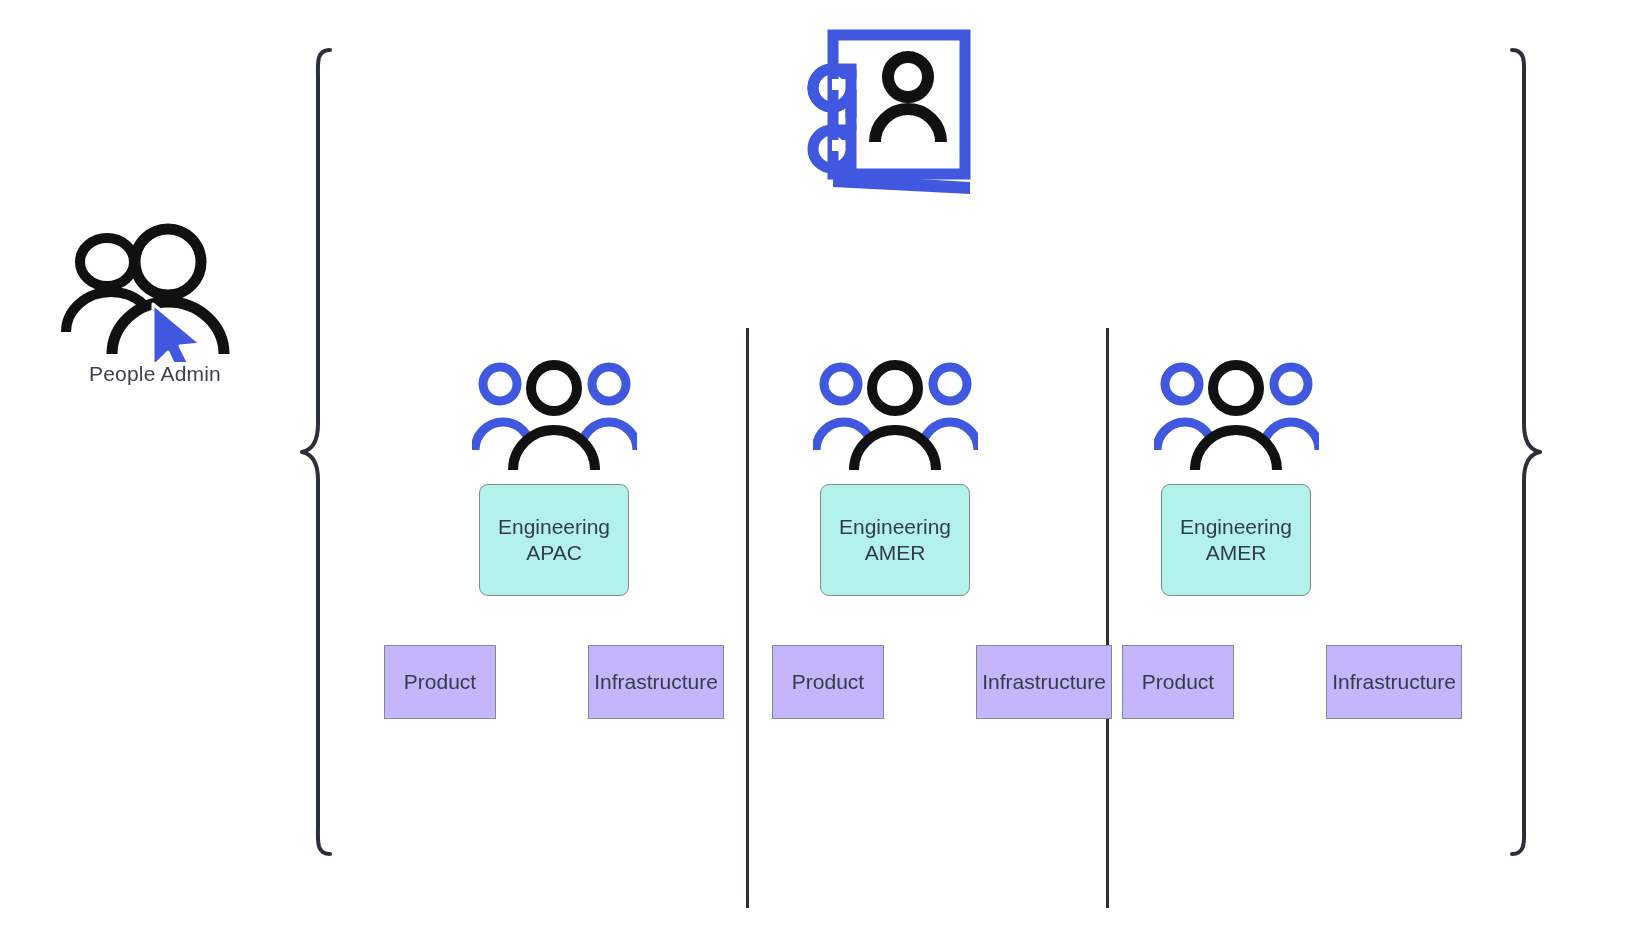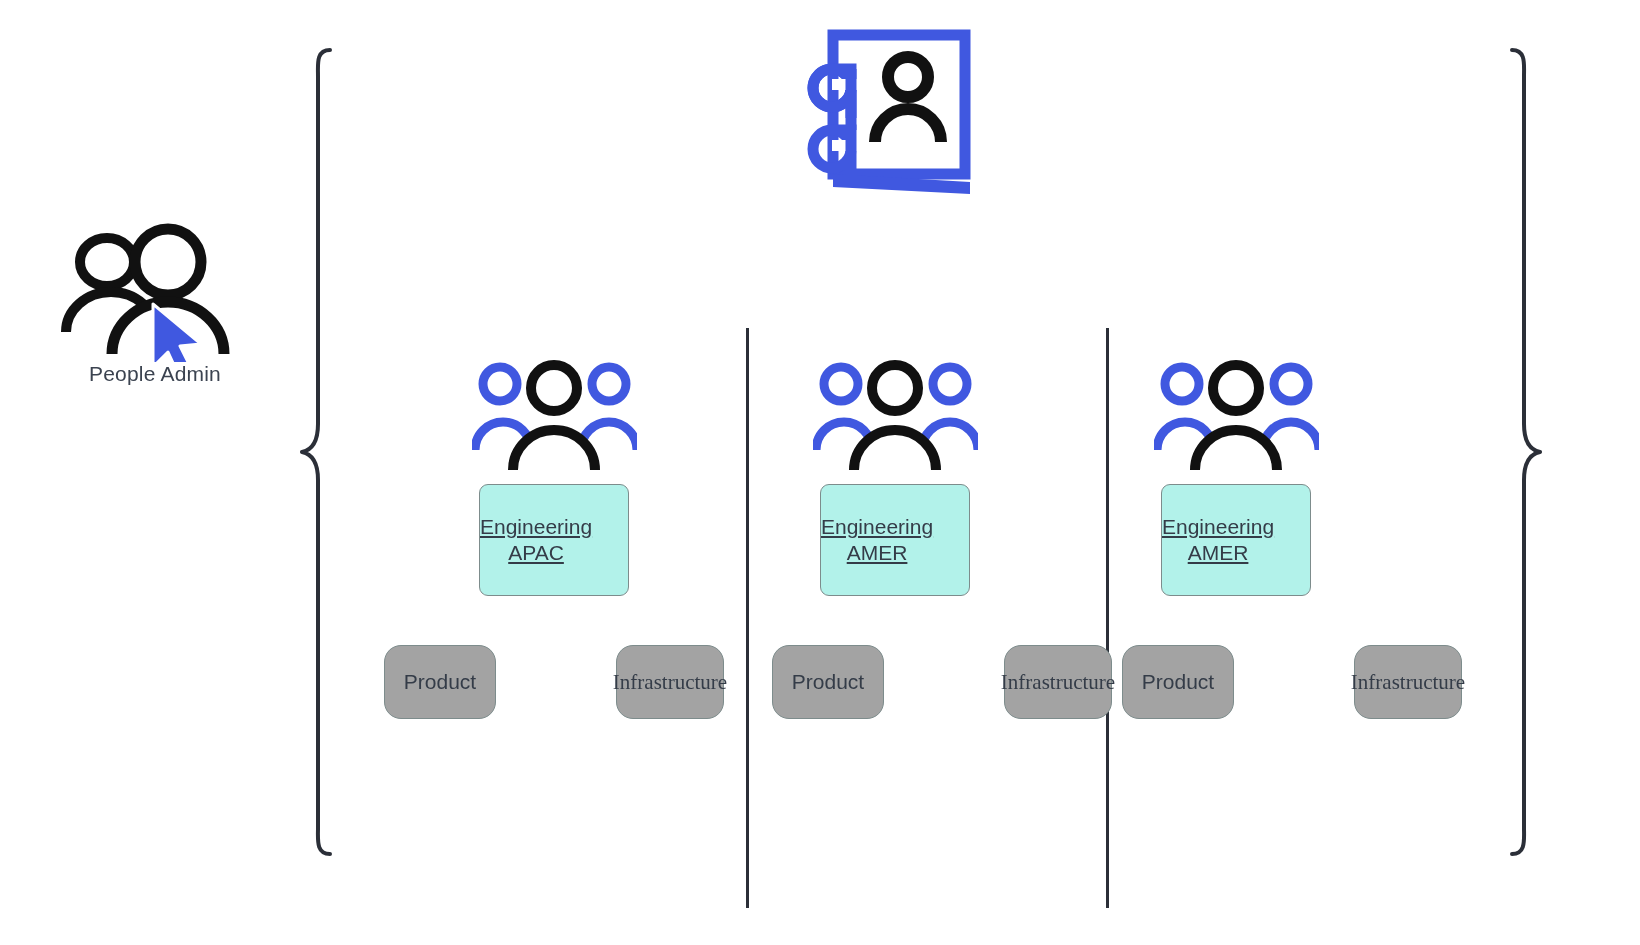--- a/index.html
+++ b/index.html
@@ -83,57 +83,57 @@
 
   .team-box {
     margin-top: 14px;
     width: 150px;
     height: 112px;
     background: #b2f2ea;
     border: 1.6px solid #7d8c8c;
     border-radius: 9px;
     display: flex;
     align-items: center;
+    justify-content: center;
     text-align: center;
     font-size: 21px;
     line-height: 1.22;
     color: #343c48;
     box-sizing: border-box;
-    text-decoration: underline;
   }
   .team-box .l2 { display: block; }
 
   
   .subteam-row {
     top: 645px;
     width: 340px;
     display: flex;
     justify-content: space-between;
     align-items: flex-start;
   }
   #subteam-row-0 { left: 384px; }
   #subteam-row-1 { left: 772px; }
   #subteam-row-2 { left: 1122px; }
 
   .subteam-box {
-    background: #a3a3a3;
+    background: #c4b5fd;
     border: 1.6px solid #7d8c8c;
-    border-radius: 17px;
+    border-radius: 0;
     height: 74px;
     display: flex;
     align-items: center;
     justify-content: center;
     font-size: 21px;
     color: #343c48;
     box-sizing: border-box;
     padding: 0 3px;
     white-space: nowrap;
   }
   .subteam-box.product { width: 112px; }
-  .subteam-box.infrastructure { width: 108px; font-family: Liberation Serif, serif; }
+  .subteam-box.infrastructure { width: 136px; }
 </style>
 </head>
 <body>
 
 <div id="canvas">
 
   <div class="abs" id="directory-icon">
     <svg viewBox="0 0 185 175" width="185" height="175" aria-hidden="true">
 
       <path d="M38 13 H170 V152 H38 Z" fill="none" stroke="#4058e0" stroke-width="11" stroke-linejoin="miter" stroke-linecap="square"></path>

